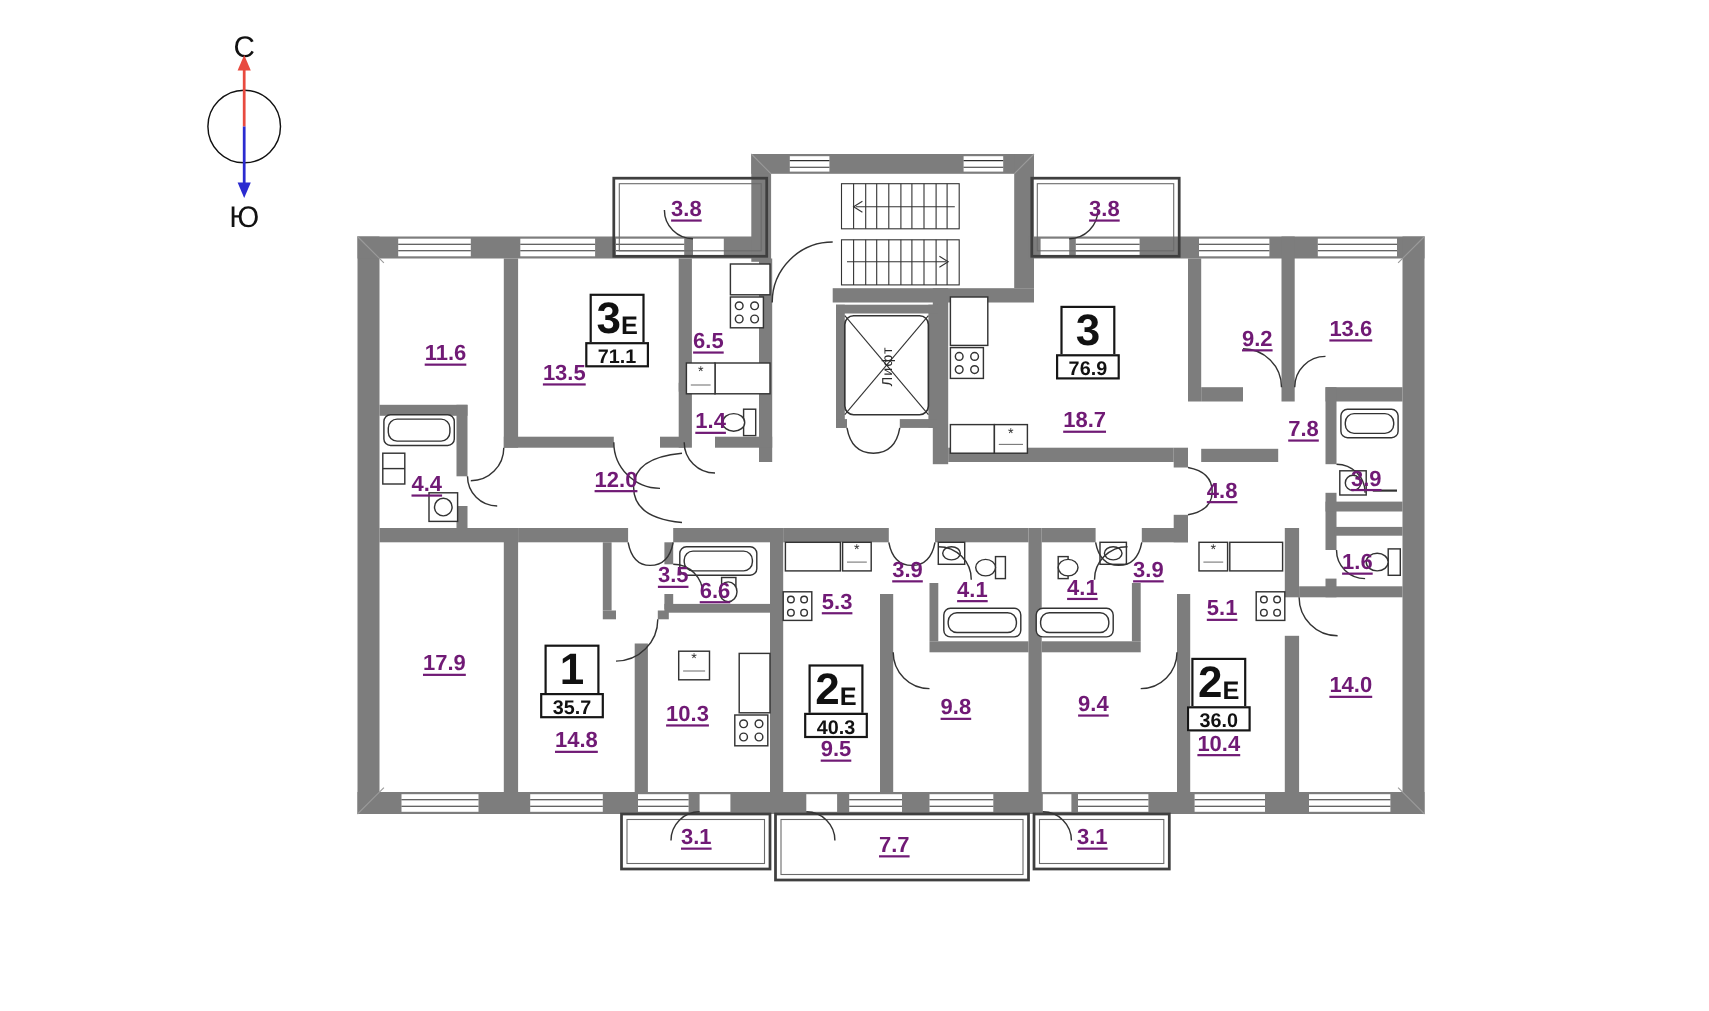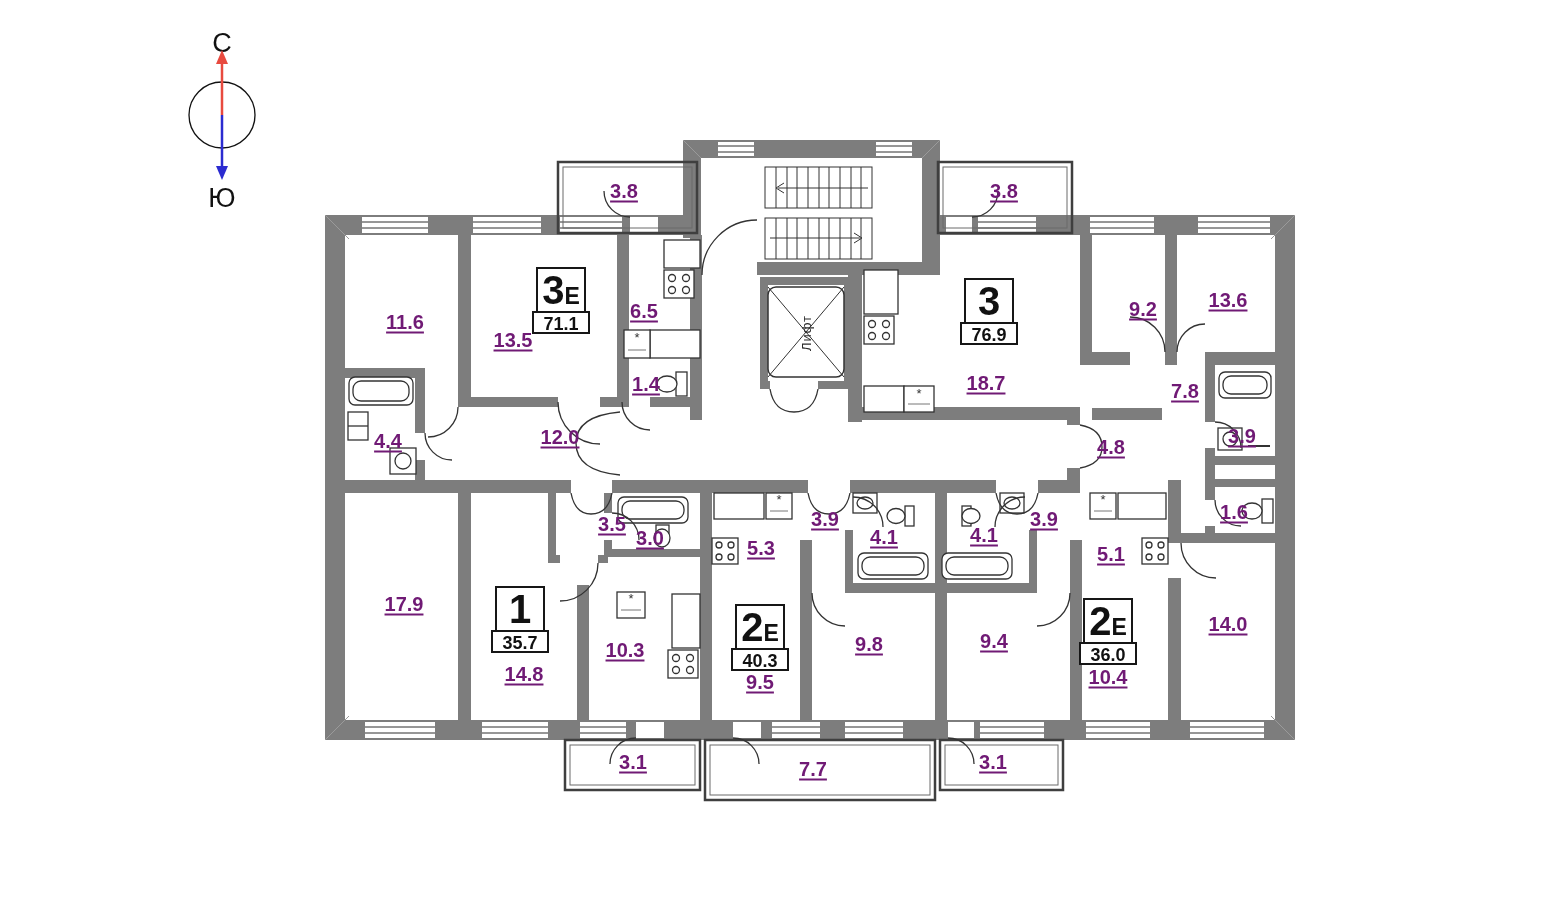--- a/index.html
+++ b/index.html
@@ -395,21 +395,21 @@
   <div class="rlabel" style="left:405px;top:322px;">11.6</div>
   <div class="rlabel" style="left:513px;top:340px;">13.5</div>
   <div class="rlabel" style="left:644px;top:311px;">6.5</div>
   <div class="rlabel" style="left:646px;top:384px;">1.4</div>
   <div class="rlabel" style="left:624px;top:191px;">3.8</div>
   <div class="rlabel" style="left:1004px;top:191px;">3.8</div>
   <div class="rlabel" style="left:517px;top:437px;margin-left:43px;">12.0</div>
   <div class="rlabel" style="left:388px;top:441px;text-decoration:underline;">4.4</div>
   <div class="rlabel" style="left:404px;top:604px;">17.9</div>
   <div class="rlabel" style="left:583px;top:524px;margin-left:29px;">3.5</div>
-  <div class="rlabel" style="left:650px;top:538px;">3.0</div>
+  <div class="rlabel" style="left:650px;top:538px;">6.6</div>
   <div class="rlabel" style="left:524px;top:674px;">14.8</div>
   <div class="rlabel" style="left:625px;top:650px;">10.3</div>
   <div class="rlabel" style="left:761px;top:548px;">5.3</div>
   <div class="rlabel" style="left:760px;top:682px;">9.5</div>
   <div class="rlabel" style="left:825px;top:519px;">3.9</div>
   <div class="rlabel" style="left:884px;top:537px;">4.1</div>
   <div class="rlabel" style="left:869px;top:644px;">9.8</div>
   <div class="rlabel" style="left:994px;top:641px;">9.4</div>
   <div class="rlabel" style="left:984px;top:535px;">4.1</div>
   <div class="rlabel" style="left:1044px;top:519px;">3.9</div>

